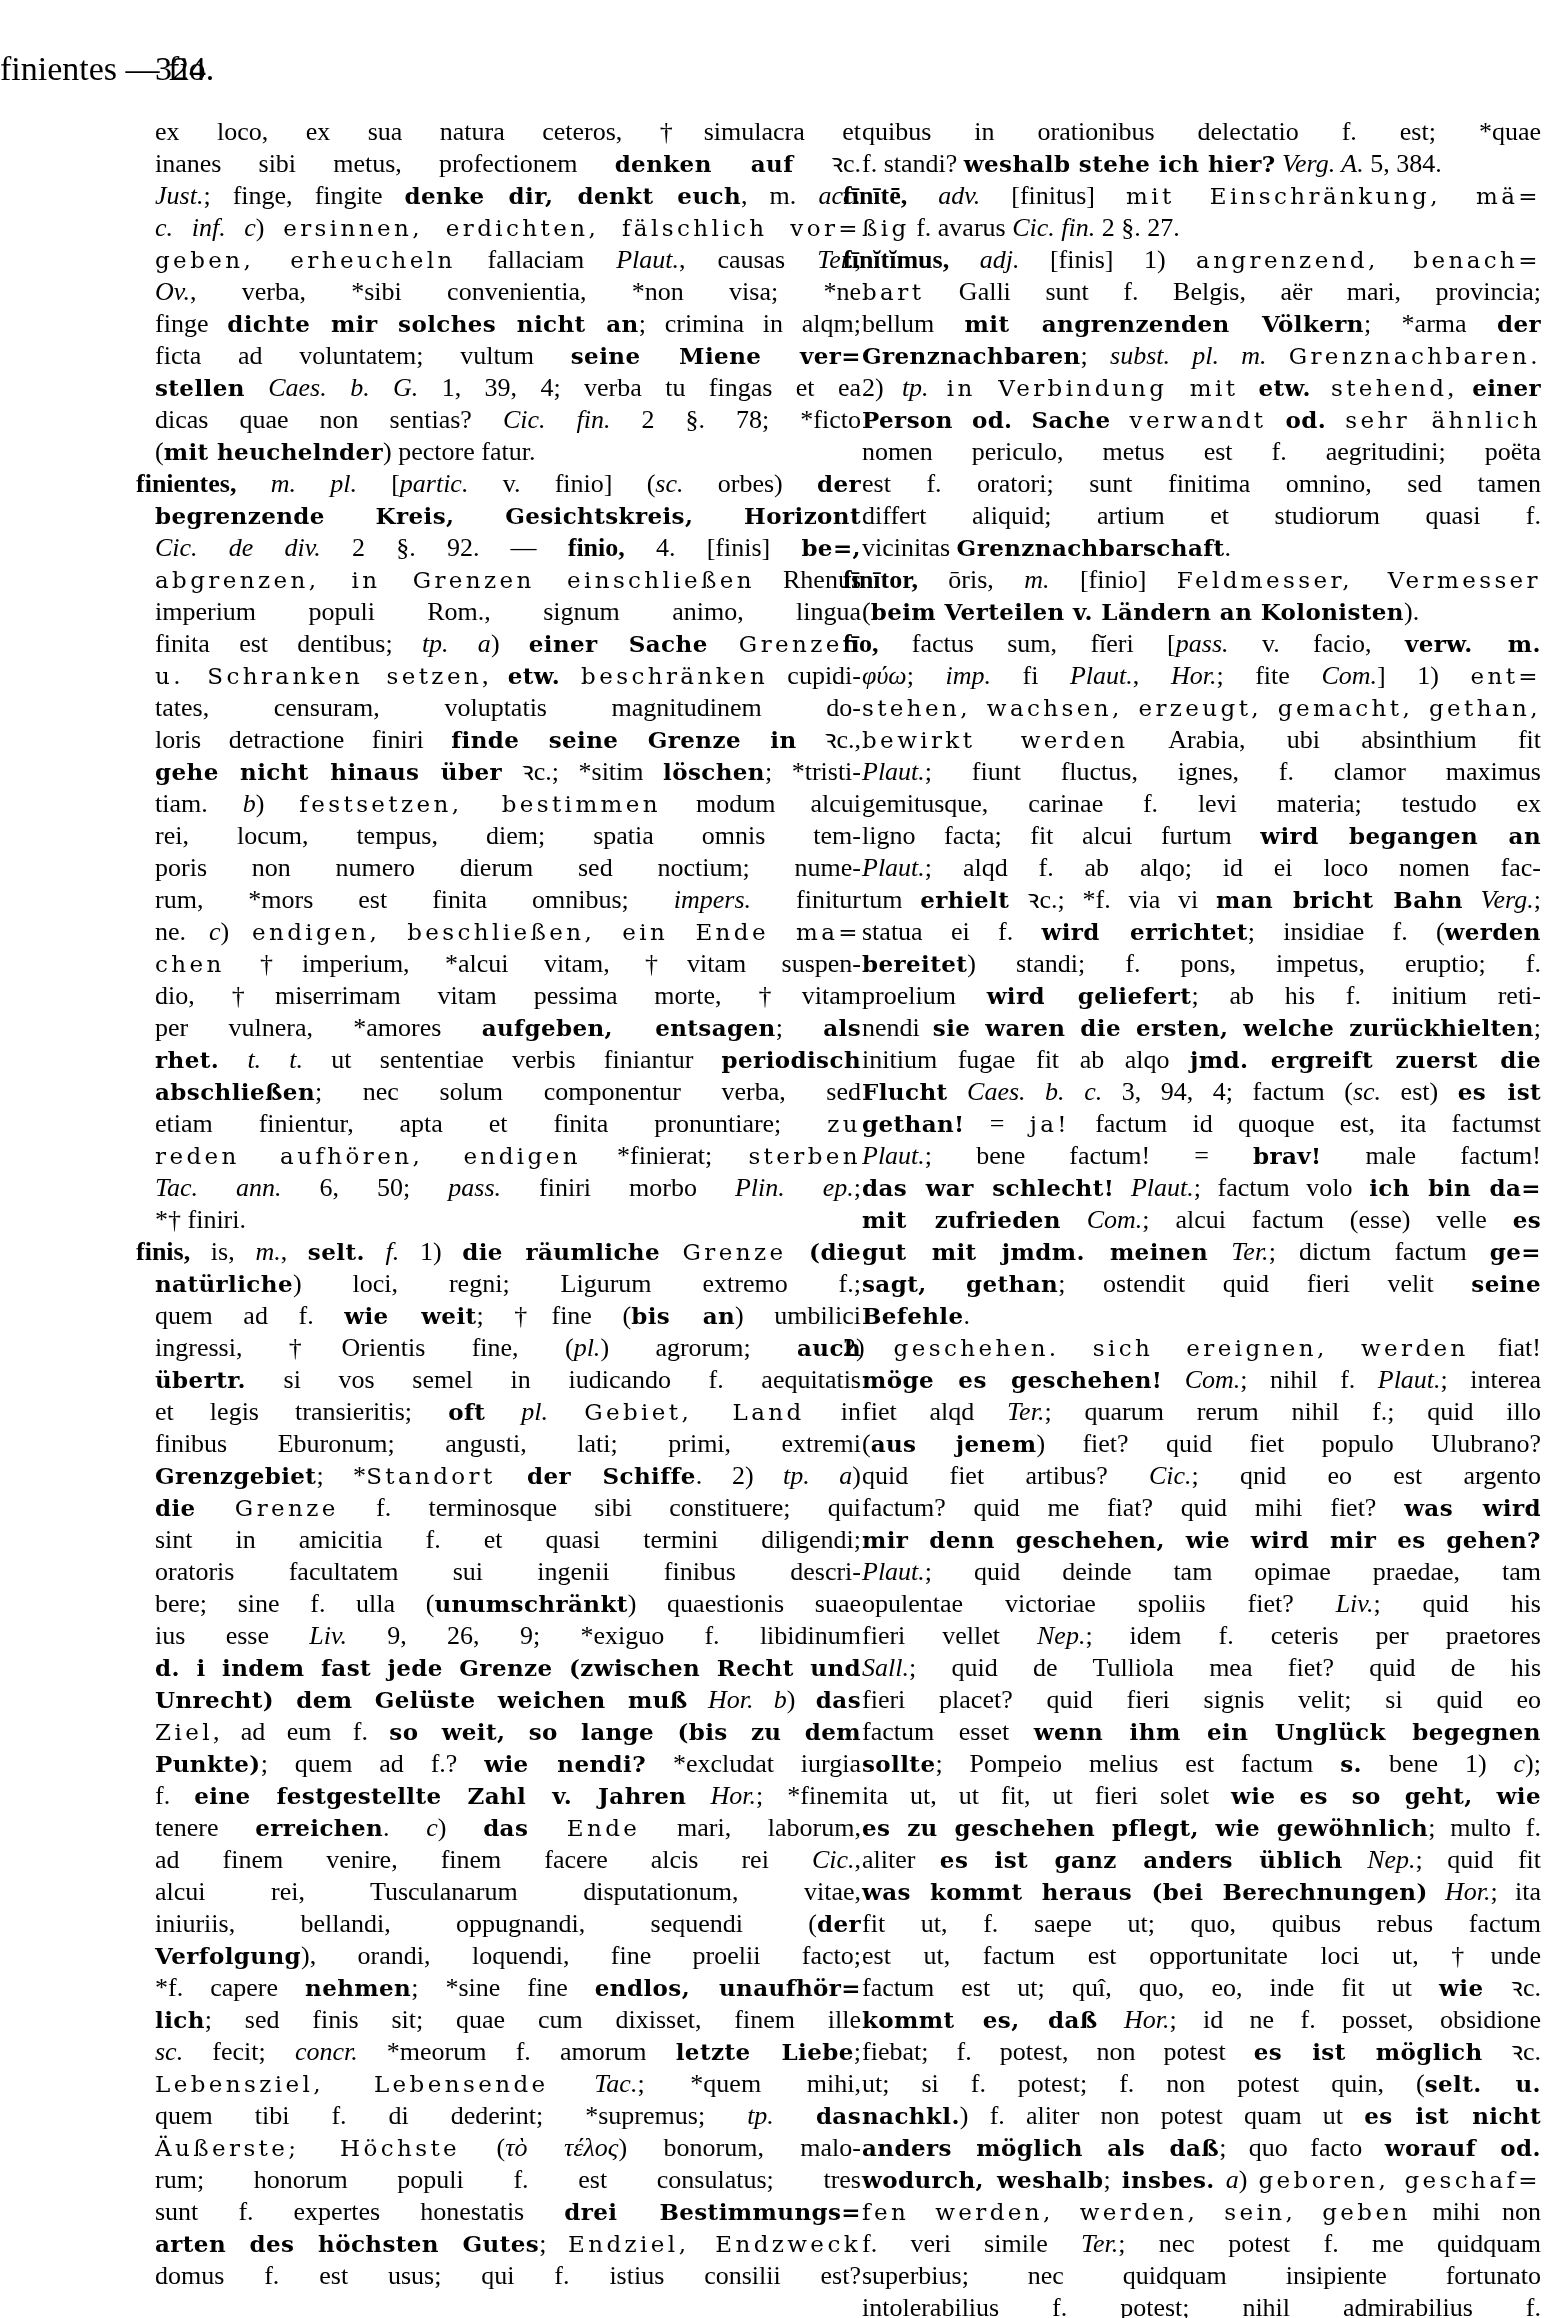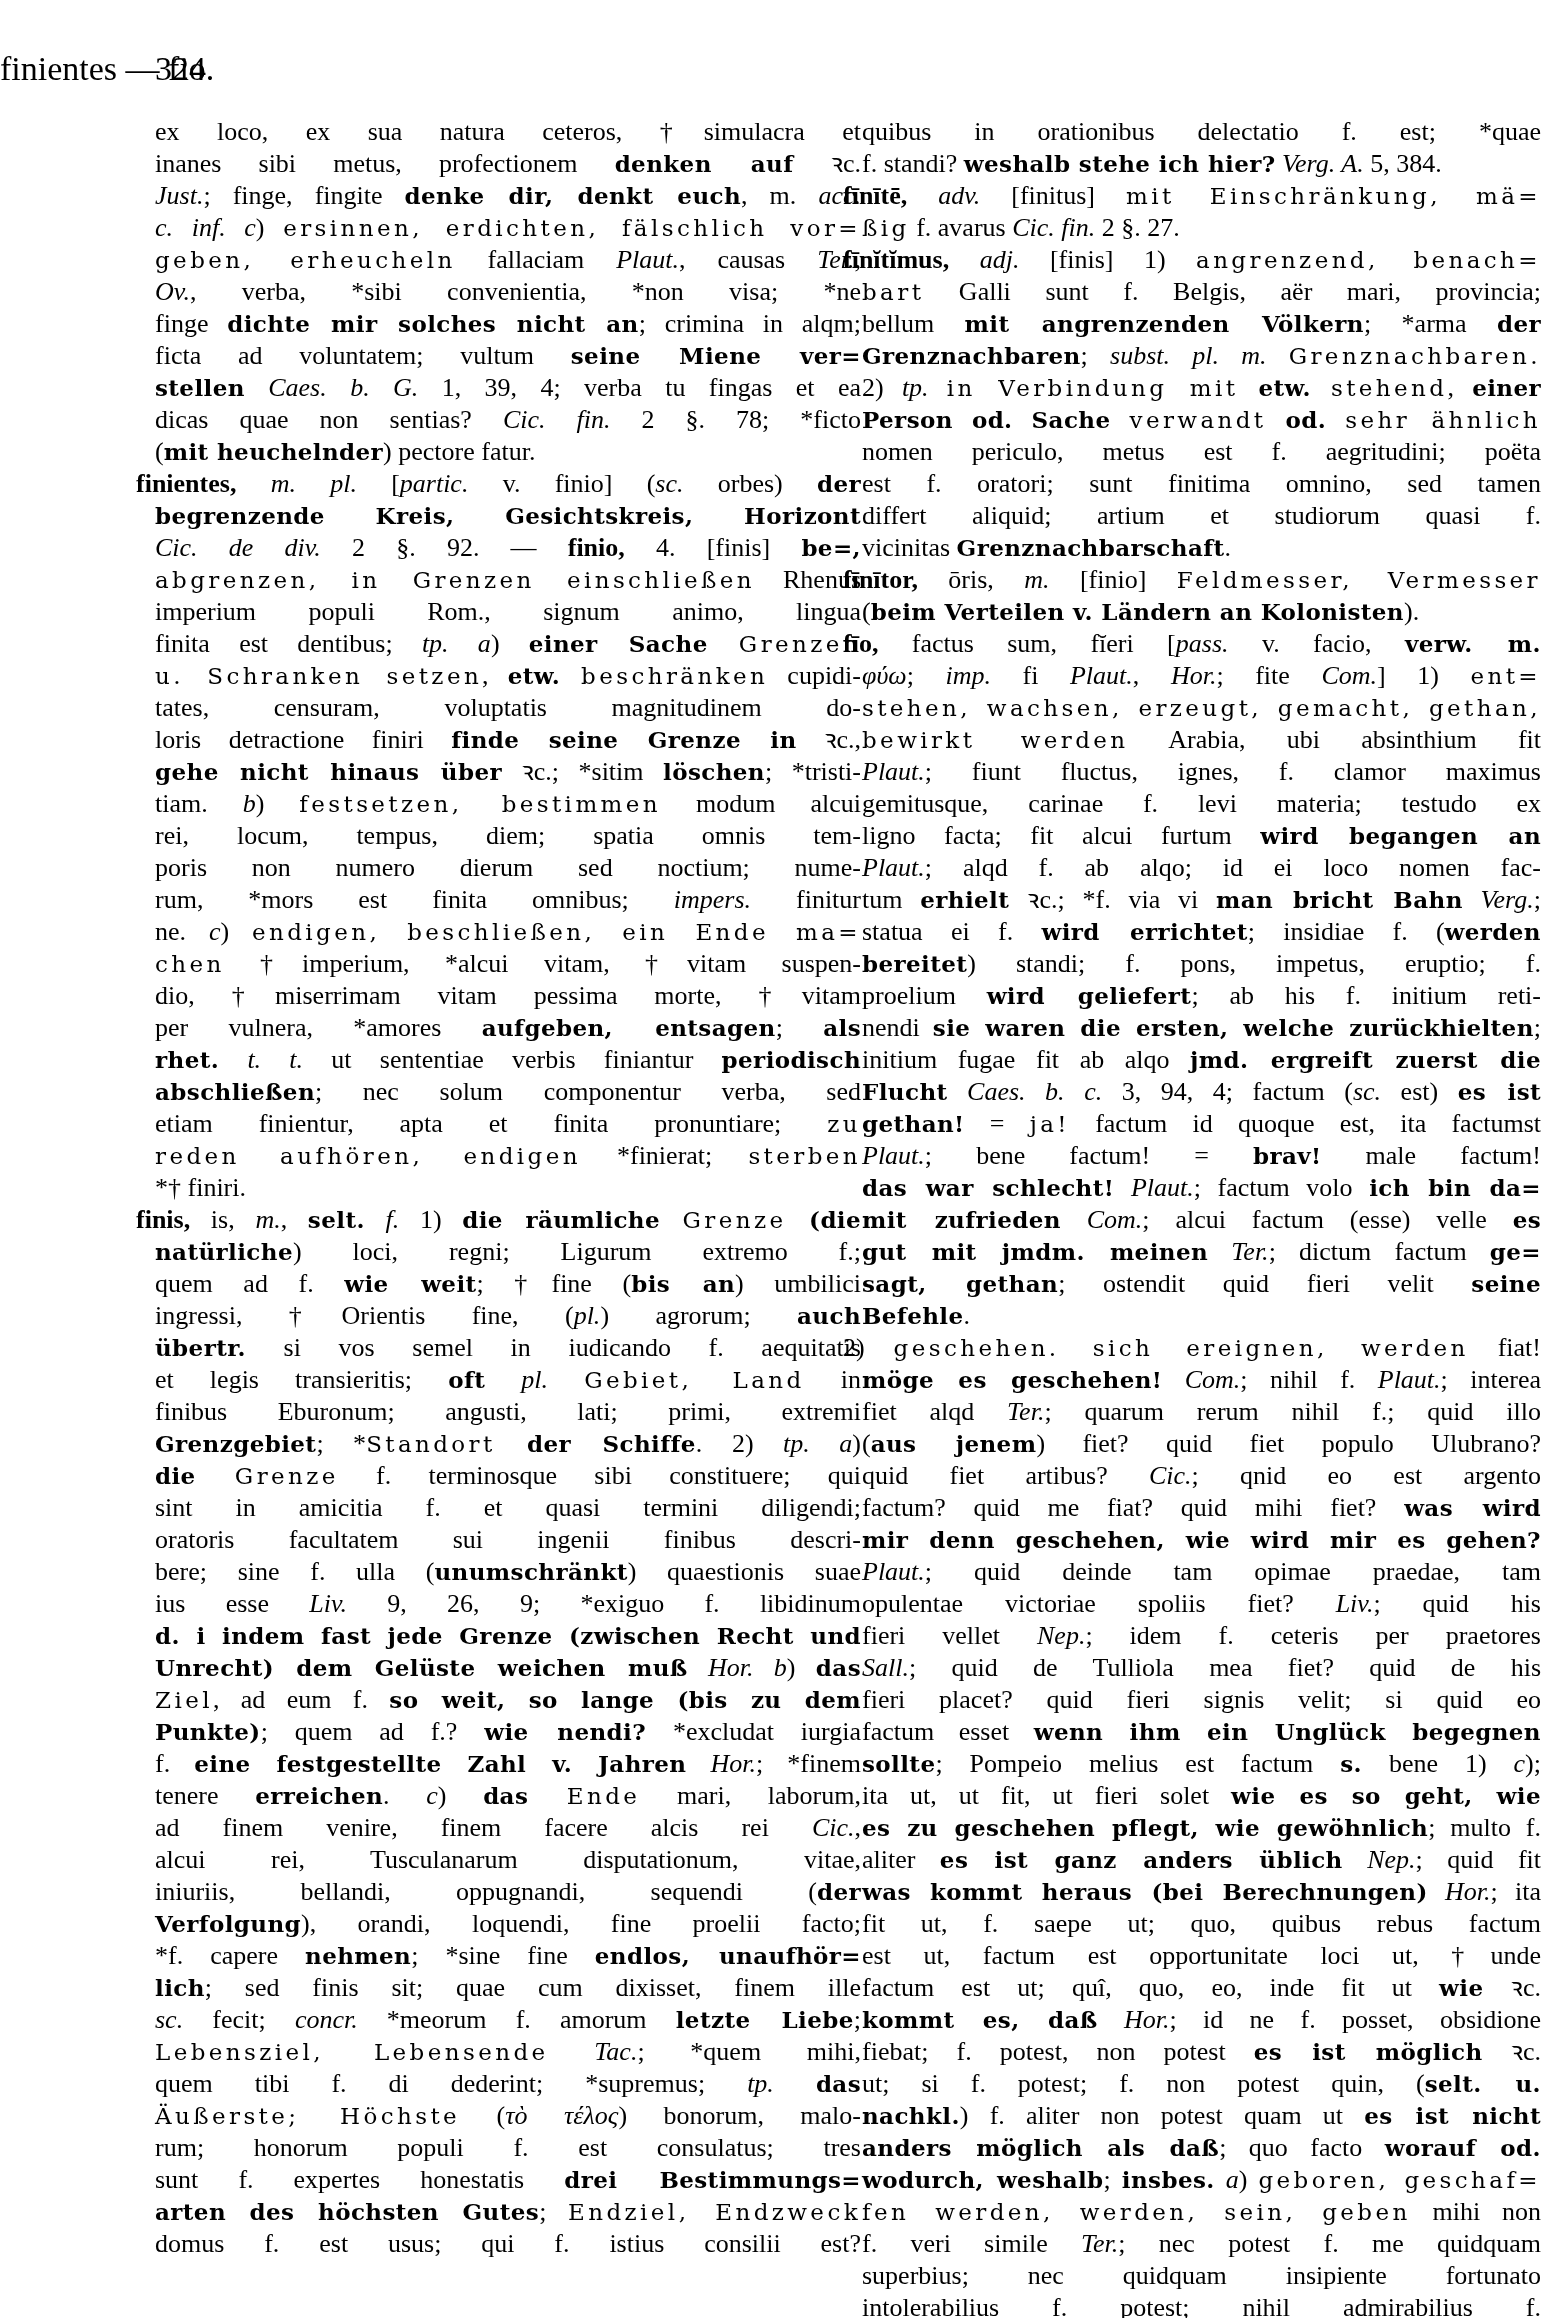--- a/index.html
+++ b/index.html
@@ -54,20 +54,21 @@
     <div class="line"><span class="seg-n">poris non numero dierum sed noctium; nume-</span></div>
     <div class="line"><span class="seg-n">rum, *mors est finita omnibus; </span><span class="seg-i">impers.</span><span class="seg-n"> finitur</span></div>
     <div class="line"><span class="seg-n">ne.  </span><span class="seg-i">c</span><span class="seg-n">) </span><span class="seg-gs">endigen, beschließen, ein Ende ma=</span></div>
     <div class="line"><span class="seg-gs">chen</span><span class="seg-n"> †imperium, *alcui vitam, †vitam suspen-</span></div>
     <div class="line"><span class="seg-n">dio, †miserrimam vitam pessima morte, †vitam</span></div>
     <div class="line"><span class="seg-n">per vulnera, *amores </span><span class="seg-g">aufgeben, entsagen</span><span class="seg-n">; </span><span class="seg-g">als</span></div>
     <div class="line"><span class="seg-g">rhet.</span><span class="seg-n"> </span><span class="seg-i">t. t.</span><span class="seg-n"> ut sententiae verbis finiantur </span><span class="seg-g">periodisch</span></div>
     <div class="line"><span class="seg-g">abschließen</span><span class="seg-n">; nec solum componentur verba, sed</span></div>
     <div class="line"><span class="seg-n">etiam finientur, apta et finita pronuntiare; </span><span class="seg-gs">zu</span></div>
     <div class="line"><span class="seg-gs">reden aufhören, endigen</span><span class="seg-n"> *finierat; </span><span class="seg-gs">sterben</span></div>
+    <div class="line"><span class="seg-i">Tac. ann.</span><span class="seg-n"> 6, 50; </span><span class="seg-i">pass.</span><span class="seg-n"> finiri morbo </span><span class="seg-i">Plin. ep.</span><span class="seg-n">;</span></div>
     <div class="line last"><span class="seg-n">*† finiri.</span></div>
     <div class="line head"><span class="seg-b">finis,</span><span class="seg-n"> is, </span><span class="seg-i">m.</span><span class="seg-n">, </span><span class="seg-g">selt.</span><span class="seg-n"> </span><span class="seg-i">f.</span><span class="seg-n"> 1) </span><span class="seg-g">die räumliche </span><span class="seg-gs">Grenze</span><span class="seg-g"> (die</span></div>
     <div class="line"><span class="seg-g">natürliche</span><span class="seg-n">) loci, regni; Ligurum extremo f.;</span></div>
     <div class="line"><span class="seg-n">quem ad f. </span><span class="seg-g">wie weit</span><span class="seg-n">; †fine (</span><span class="seg-g">bis an</span><span class="seg-n">) umbilici</span></div>
     <div class="line"><span class="seg-n">ingressi, †Orientis fine, (</span><span class="seg-i">pl.</span><span class="seg-n">) agrorum; </span><span class="seg-g">auch</span></div>
     <div class="line"><span class="seg-g">übertr.</span><span class="seg-n"> si vos semel in iudicando f. aequitatis</span></div>
     <div class="line"><span class="seg-n">et legis transieritis; </span><span class="seg-g">oft</span><span class="seg-n"> </span><span class="seg-i">pl.</span><span class="seg-n"> </span><span class="seg-gs">Gebiet, Land</span><span class="seg-n"> in</span></div>
     <div class="line"><span class="seg-n">finibus Eburonum; angusti, lati; primi, extremi</span></div>
     <div class="line"><span class="seg-g">Grenzgebiet</span><span class="seg-n">; *</span><span class="seg-gs">Standort</span><span class="seg-g"> der Schiffe</span><span class="seg-n">.  2) </span><span class="seg-i">tp. a</span><span class="seg-n">)</span></div>
     <div class="line"><span class="seg-g">die </span><span class="seg-gs">Grenze</span><span class="seg-n"> f. terminosque sibi constituere; qui</span></div>

